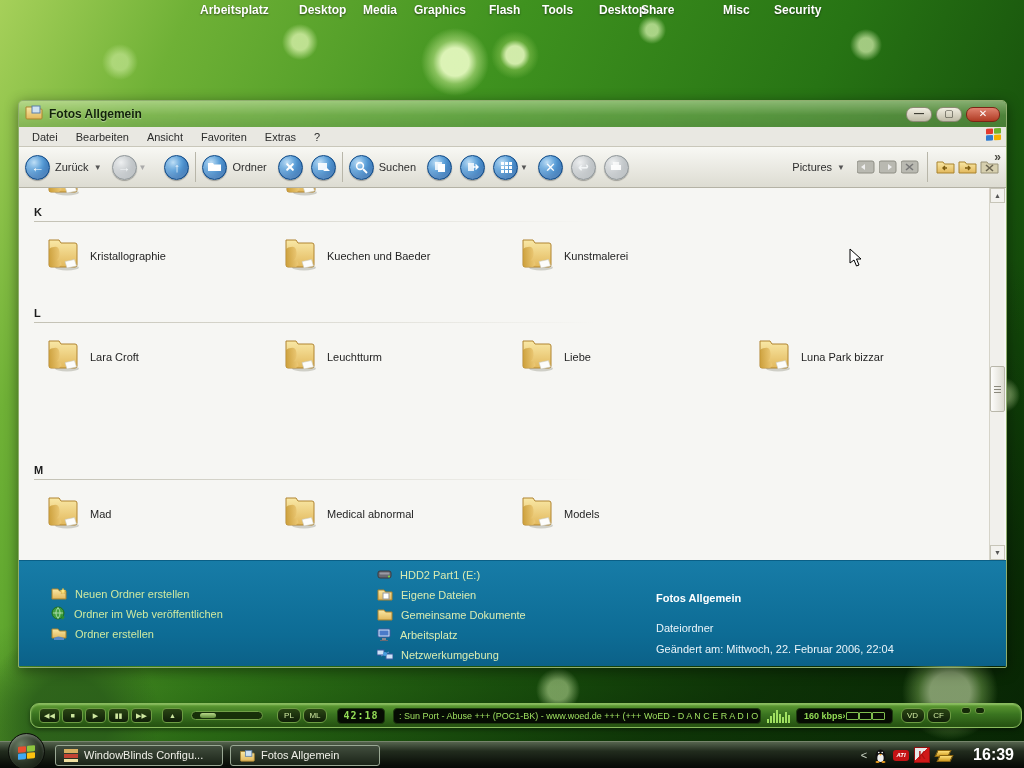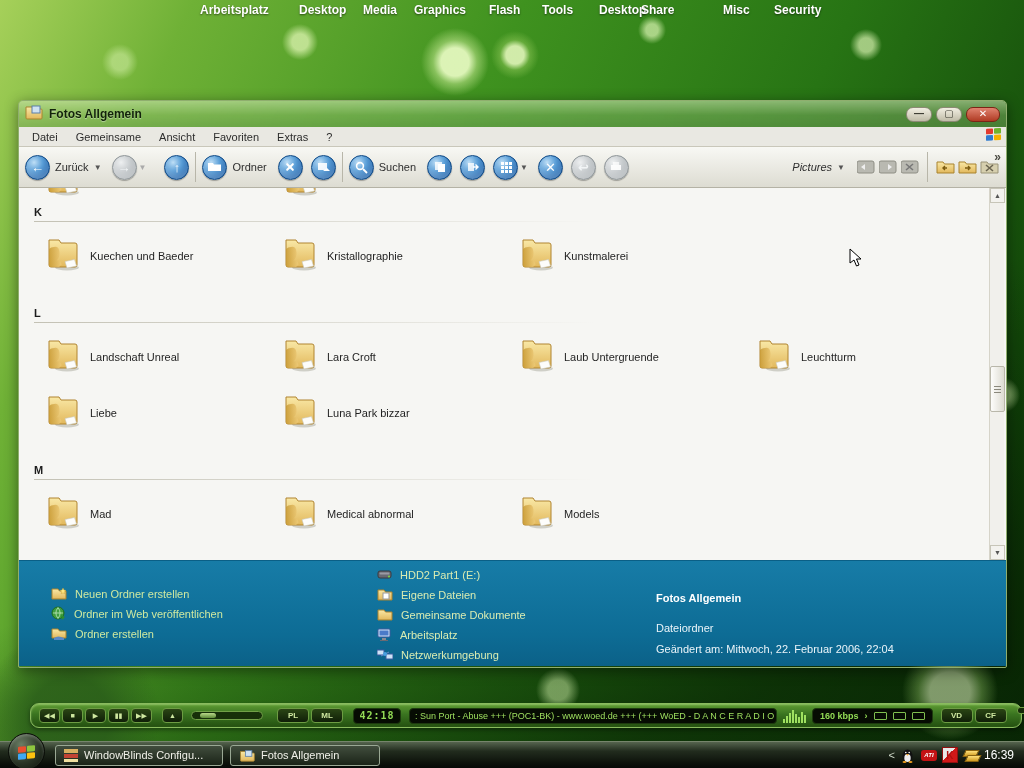--- a/index.html
+++ b/index.html
@@ -37,21 +37,21 @@
   .menubar .spacer{flex:1;}
   .toolbar{height:41px;background:linear-gradient(180deg,#f8f8f4,#dddcd2);border-bottom:1px solid #b4b2a5;display:flex;align-items:center;padding:0 6px;position:relative;}
   .orb{width:25px;height:25px;border-radius:50%;flex:0 0 auto;display:flex;align-items:center;justify-content:center;
     background:radial-gradient(circle at 35% 28%, #bfdff6 0%, #5b9fd8 38%, #2268b0 68%, #114e90 100%);
     border:1px solid #0d4886;color:#fff;font-weight:bold;font-size:13px;box-shadow:inset 0 -5px 6px rgba(255,255,255,.28),0 1px 1px rgba(0,0,0,.3);}
   .orb.dis{background:radial-gradient(circle at 35% 28%,#eef0f1,#bcc1c4 55%,#989fa3);border-color:#8e9598;color:#f2f5f6;}
   .tlabel{font-size:11px;color:#2e2e2e;margin:0 3px 0 5px;}
   .caret{font-size:8px;color:#555;margin:0 2px;}
   .tsep{width:1px;height:30px;background:#b8b6a9;margin:0 6px;flex:0 0 auto;}
   .gap{width:8px;flex:0 0 auto;}
-  .toolbar-right{margin-left:auto;display:flex;align-items:center;font-style:italic;}
+  .toolbar-right{margin-left:auto;display:flex;align-items:center;}
   .mini-ico{width:18px;height:14px;margin:0 2px;position:relative;flex:0 0 auto;}
   .overflow{position:absolute;right:5px;top:3px;font-size:12px;font-weight:bold;color:#4a4a42;}
   
   .content{position:relative;height:372px;background:#f6f6f3;overflow:hidden;}
   .group{position:absolute;left:0;right:22px;}
   .gletter{margin-left:15px;font-size:11px;font-weight:bold;color:#1c1c1c;}
   .grule{height:1px;margin:3px 0 0 15px;width:560px;background:linear-gradient(90deg,#c3c1b4,rgba(195,193,180,0));}
   .gitems{display:grid;grid-template-columns:repeat(4,237px);padding-left:25px;margin-top:11px;row-gap:11px;}
   .fitem{display:flex;align-items:center;height:45px;gap:9px;cursor:default;}
   .fitem .flabel{font-size:11px;color:#1f1f1f;}
@@ -70,42 +70,42 @@
   .details .dname{font-weight:bold;font-size:11px;}
   .details .dtype{font-size:11px;color:#eaf4f9;margin-top:18px;}
   .details .dmod{font-size:11px;color:#eaf4f9;margin-top:9px;}
   
   .player{position:absolute;left:30px;top:703px;width:992px;height:25px;border:1px solid #8abb5e;border-radius:9px;
     background:linear-gradient(180deg,#5f9c33,#3a7420 45%,#245010);box-shadow:inset 0 1px 2px rgba(220,255,180,.4),0 2px 4px rgba(0,0,0,.4);
     display:flex;align-items:center;padding:0 8px;}
   .pbtn{height:15px;border-radius:4px;background:linear-gradient(180deg,#2a4514,#101f08);border:1px solid #6d9c43;color:#cfe8a0;
     font-size:7px;display:flex;align-items:center;justify-content:center;margin-right:2px;flex:0 0 auto;line-height:1;}
   .pbtn.tr{width:21px;}
-  .pbtn.sm{width:32px;font-size:8px;font-weight:bold;letter-spacing:0;}
+  .pbtn.sm{width:24px;font-size:8px;font-weight:normal;letter-spacing:0;border-radius:6px;}
   .pdisp{background:#060c03;border:1px solid #1d3a0e;border-radius:4px;color:#93dc55;display:flex;align-items:center;flex:0 0 auto;}
   .ptime{width:48px;height:16px;justify-content:center;font-size:10px;font-weight:bold;font-family:"DejaVu Sans Mono",monospace;letter-spacing:1px;}
   .ptrack{width:368px;height:16px;font-size:9px;overflow:hidden;white-space:nowrap;padding:0 5px;color:#9fe060;}
   .pslider{width:72px;height:9px;border-radius:5px;background:#173009;border:1px solid #71a047;position:relative;margin:0 6px;flex:0 0 auto;}
   .pslider .knob{position:absolute;left:8px;top:1px;width:16px;height:5px;border-radius:3px;background:linear-gradient(180deg,#b9d98a,#5d8a38);}
   .vis{display:flex;align-items:flex-end;gap:1px;height:14px;margin:0 6px;flex:0 0 auto;}
   .vis i{display:block;width:2px;background:#9fe060;}
-  .pbit{height:16px;padding:0 7px;font-size:9px;font-weight:bold;gap:6px;}
+  .pbit{height:16px;padding:0 7px;font-size:9px;font-weight:bold;}
   .picon{width:13px;height:8px;border:1px solid #7fbf4f;border-radius:1px;display:inline-block;}
   .plights{display:flex;gap:4px;margin-left:8px;align-self:flex-start;margin-top:3px;}
   .plights i{width:8px;height:5px;border-radius:3px;background:#142a08;border:1px solid #6d9c43;display:block;}
   
   .taskbar{position:absolute;left:0;top:741px;width:1024px;height:27px;
     background:linear-gradient(180deg,#55644e,#222c1e 35%,#0d120b 80%,#060906);border-top:1px solid #76856c;display:flex;align-items:center;}
   .startorb{width:37px;height:37px;border-radius:50%;margin:-8px 10px 0 8px;position:relative;flex:0 0 auto;
     background:radial-gradient(circle at 35% 30%,#6a7d64,#2a3526 55%,#0c100a);border:1px solid #0a0d08;box-shadow:inset 0 2px 3px rgba(255,255,255,.25);}
   .tbtn{height:21px;border-radius:3px;border:1px solid #9aa894;background:linear-gradient(180deg,#414d3d,#1b2418);
     display:flex;align-items:center;padding:0 8px;margin-right:7px;color:#f0f0e8;font-size:11px;gap:6px;white-space:nowrap;overflow:hidden;}
   .tray{margin-left:auto;display:flex;align-items:center;gap:5px;padding-right:10px;}
   .tray .chev{color:#cfd8c8;font-size:11px;}
-  .clock{color:#fff;font-size:12px;margin-left:0;}
+  .clock{color:#fff;font-size:16px;margin-left:17px;font-weight:bold;}
   .trayico{width:16px;height:16px;display:flex;align-items:center;justify-content:center;flex:0 0 auto;}
   .ati{background:#c41214;color:#fff;border-radius:3px;font-size:6px;font-weight:bold;font-style:italic;width:18px;height:11px;display:flex;align-items:center;justify-content:center;}
   .kav{background:linear-gradient(135deg,#e8e8e8 45%,#d01818 45%);color:#b01010;font-weight:bold;font-size:10px;width:14px;height:14px;display:flex;align-items:center;justify-content:center;border:1px solid #901010;}
   .gold{position:relative;width:16px;height:14px;}
   .gold i{position:absolute;width:12px;height:5px;background:linear-gradient(180deg,#ffe07a,#cf9a20);transform:skewX(-25deg);display:block;border:1px solid #8a6410;}
   .gold i:nth-child(1){left:1px;top:2px;} .gold i:nth-child(2){left:3px;top:7px;}
   
   .cursor{position:absolute;left:849px;top:248px;z-index:50;}
 </style>
 </head>
@@ -145,21 +145,21 @@
           <rect x="7" y="2" width="8" height="7" fill="#cfe2f2" stroke="#5a7fa8"></rect>
         </svg>
     </span>
     <span class="title-text" data-interactable="false">Fotos Allgemein</span>
     <span class="winbtn" data-interactable="true">—</span>
     <span class="winbtn" data-interactable="true">▢</span>
     <span class="winbtn close" data-interactable="true">✕</span>
   </div>
   <div class="menubar" data-interactable="false" id="win-menu">
     <span class="mitem" data-interactable="true">Datei</span>
-      <span class="mitem" data-interactable="true">Gemeinsame</span>
+      <span class="mitem" data-interactable="true">Bearbeiten</span>
       <span class="mitem" data-interactable="true">Ansicht</span>
       <span class="mitem" data-interactable="true">Favoriten</span>
       <span class="mitem" data-interactable="true">Extras</span>
       <span class="mitem" data-interactable="true">?</span>
       <span class="spacer"></span>
     <span data-interactable="false">
       <svg width="17" height="15" viewBox="0 0 17 15">
           <g transform="skewY(-4)">
             <rect x="1" y="2" width="7" height="5.5" fill="#e23a2e" rx="1"></rect>
             <rect x="9" y="2" width="7" height="5.5" fill="#6fb42c" rx="1"></rect>
@@ -309,30 +309,30 @@
         <div class="gletter" data-interactable="false">K</div>
         <div class="grule" data-interactable="false"></div>
         <div class="gitems" data-interactable="false">
           <div class="fitem" data-interactable="true">
             <span data-interactable="false"><svg width="37" height="35" viewBox="0 0 37 35" data-interactable="false">
                 <ellipse cx="23" cy="31.5" rx="12" ry="3" fill="rgba(70,70,45,.22)"></ellipse>
                 <path d="M5 4 L15 4 L17 7 L31 7 Q33 7 33 9 L33 29 Q33 31 31 31 L7 31 Q5 31 5 29 Z" fill="url(#fgrad)" stroke="#b08430" stroke-width="1"></path>
                 <path d="M10 11 Q15 10 15.5 16 Q16 22 12.5 24.5 Q16.5 23.5 17.5 28.5 L15 31 L7 31 Q5 31 5 29 L5 13 Q7 11 10 11 Z" fill="url(#fgrad2)" opacity=".85"></path>
                 <path d="M21 25.5 L30.5 23.5 L32.5 30 L23 32 Z" fill="#fdfdfb" stroke="#c9c9c0" stroke-width=".6"></path>
               </svg></span>
+            <span class="flabel" data-interactable="false">Kristallographie</span>
+          </div>
+          <div class="fitem" data-interactable="true">
+            <span data-interactable="false"><svg width="37" height="35" viewBox="0 0 37 35" data-interactable="false">
+                <ellipse cx="23" cy="31.5" rx="12" ry="3" fill="rgba(70,70,45,.22)"></ellipse>
+                <path d="M5 4 L15 4 L17 7 L31 7 Q33 7 33 9 L33 29 Q33 31 31 31 L7 31 Q5 31 5 29 Z" fill="url(#fgrad)" stroke="#b08430" stroke-width="1"></path>
+                <path d="M10 11 Q15 10 15.5 16 Q16 22 12.5 24.5 Q16.5 23.5 17.5 28.5 L15 31 L7 31 Q5 31 5 29 L5 13 Q7 11 10 11 Z" fill="url(#fgrad2)" opacity=".85"></path>
+                <path d="M21 25.5 L30.5 23.5 L32.5 30 L23 32 Z" fill="#fdfdfb" stroke="#c9c9c0" stroke-width=".6"></path>
+              </svg></span>
             <span class="flabel" data-interactable="false">Kuechen und Baeder</span>
-          </div>
-          <div class="fitem" data-interactable="true">
-            <span data-interactable="false"><svg width="37" height="35" viewBox="0 0 37 35" data-interactable="false">
-                <ellipse cx="23" cy="31.5" rx="12" ry="3" fill="rgba(70,70,45,.22)"></ellipse>
-                <path d="M5 4 L15 4 L17 7 L31 7 Q33 7 33 9 L33 29 Q33 31 31 31 L7 31 Q5 31 5 29 Z" fill="url(#fgrad)" stroke="#b08430" stroke-width="1"></path>
-                <path d="M10 11 Q15 10 15.5 16 Q16 22 12.5 24.5 Q16.5 23.5 17.5 28.5 L15 31 L7 31 Q5 31 5 29 L5 13 Q7 11 10 11 Z" fill="url(#fgrad2)" opacity=".85"></path>
-                <path d="M21 25.5 L30.5 23.5 L32.5 30 L23 32 Z" fill="#fdfdfb" stroke="#c9c9c0" stroke-width=".6"></path>
-              </svg></span>
-            <span class="flabel" data-interactable="false">Kristallographie</span>
           </div>
           <div class="fitem" data-interactable="true">
             <span data-interactable="false"><svg width="37" height="35" viewBox="0 0 37 35" data-interactable="false">
                 <ellipse cx="23" cy="31.5" rx="12" ry="3" fill="rgba(70,70,45,.22)"></ellipse>
                 <path d="M5 4 L15 4 L17 7 L31 7 Q33 7 33 9 L33 29 Q33 31 31 31 L7 31 Q5 31 5 29 Z" fill="url(#fgrad)" stroke="#b08430" stroke-width="1"></path>
                 <path d="M10 11 Q15 10 15.5 16 Q16 22 12.5 24.5 Q16.5 23.5 17.5 28.5 L15 31 L7 31 Q5 31 5 29 L5 13 Q7 11 10 11 Z" fill="url(#fgrad2)" opacity=".85"></path>
                 <path d="M21 25.5 L30.5 23.5 L32.5 30 L23 32 Z" fill="#fdfdfb" stroke="#c9c9c0" stroke-width=".6"></path>
               </svg></span>
             <span class="flabel" data-interactable="false">Kunstmalerei</span>
           </div>
@@ -342,39 +342,21 @@
         <div class="gletter" data-interactable="false">L</div>
         <div class="grule" data-interactable="false"></div>
         <div class="gitems" data-interactable="false">
           <div class="fitem" data-interactable="true">
             <span data-interactable="false"><svg width="37" height="35" viewBox="0 0 37 35" data-interactable="false">
                 <ellipse cx="23" cy="31.5" rx="12" ry="3" fill="rgba(70,70,45,.22)"></ellipse>
                 <path d="M5 4 L15 4 L17 7 L31 7 Q33 7 33 9 L33 29 Q33 31 31 31 L7 31 Q5 31 5 29 Z" fill="url(#fgrad)" stroke="#b08430" stroke-width="1"></path>
                 <path d="M10 11 Q15 10 15.5 16 Q16 22 12.5 24.5 Q16.5 23.5 17.5 28.5 L15 31 L7 31 Q5 31 5 29 L5 13 Q7 11 10 11 Z" fill="url(#fgrad2)" opacity=".85"></path>
                 <path d="M21 25.5 L30.5 23.5 L32.5 30 L23 32 Z" fill="#fdfdfb" stroke="#c9c9c0" stroke-width=".6"></path>
               </svg></span>
-            <span class="flabel" data-interactable="false">Landschaft Unreal</span>
-          </div>
-          <div class="fitem" data-interactable="true">
-            <span data-interactable="false"><svg width="37" height="35" viewBox="0 0 37 35" data-interactable="false">
-                <ellipse cx="23" cy="31.5" rx="12" ry="3" fill="rgba(70,70,45,.22)"></ellipse>
-                <path d="M5 4 L15 4 L17 7 L31 7 Q33 7 33 9 L33 29 Q33 31 31 31 L7 31 Q5 31 5 29 Z" fill="url(#fgrad)" stroke="#b08430" stroke-width="1"></path>
-                <path d="M10 11 Q15 10 15.5 16 Q16 22 12.5 24.5 Q16.5 23.5 17.5 28.5 L15 31 L7 31 Q5 31 5 29 L5 13 Q7 11 10 11 Z" fill="url(#fgrad2)" opacity=".85"></path>
-                <path d="M21 25.5 L30.5 23.5 L32.5 30 L23 32 Z" fill="#fdfdfb" stroke="#c9c9c0" stroke-width=".6"></path>
-              </svg></span>
             <span class="flabel" data-interactable="false">Lara Croft</span>
-          </div>
-          <div class="fitem" data-interactable="true">
-            <span data-interactable="false"><svg width="37" height="35" viewBox="0 0 37 35" data-interactable="false">
-                <ellipse cx="23" cy="31.5" rx="12" ry="3" fill="rgba(70,70,45,.22)"></ellipse>
-                <path d="M5 4 L15 4 L17 7 L31 7 Q33 7 33 9 L33 29 Q33 31 31 31 L7 31 Q5 31 5 29 Z" fill="url(#fgrad)" stroke="#b08430" stroke-width="1"></path>
-                <path d="M10 11 Q15 10 15.5 16 Q16 22 12.5 24.5 Q16.5 23.5 17.5 28.5 L15 31 L7 31 Q5 31 5 29 L5 13 Q7 11 10 11 Z" fill="url(#fgrad2)" opacity=".85"></path>
-                <path d="M21 25.5 L30.5 23.5 L32.5 30 L23 32 Z" fill="#fdfdfb" stroke="#c9c9c0" stroke-width=".6"></path>
-              </svg></span>
-            <span class="flabel" data-interactable="false">Laub Untergruende</span>
           </div>
           <div class="fitem" data-interactable="true">
             <span data-interactable="false"><svg width="37" height="35" viewBox="0 0 37 35" data-interactable="false">
                 <ellipse cx="23" cy="31.5" rx="12" ry="3" fill="rgba(70,70,45,.22)"></ellipse>
                 <path d="M5 4 L15 4 L17 7 L31 7 Q33 7 33 9 L33 29 Q33 31 31 31 L7 31 Q5 31 5 29 Z" fill="url(#fgrad)" stroke="#b08430" stroke-width="1"></path>
                 <path d="M10 11 Q15 10 15.5 16 Q16 22 12.5 24.5 Q16.5 23.5 17.5 28.5 L15 31 L7 31 Q5 31 5 29 L5 13 Q7 11 10 11 Z" fill="url(#fgrad2)" opacity=".85"></path>
                 <path d="M21 25.5 L30.5 23.5 L32.5 30 L23 32 Z" fill="#fdfdfb" stroke="#c9c9c0" stroke-width=".6"></path>
               </svg></span>
             <span class="flabel" data-interactable="false">Leuchtturm</span>
           </div>

